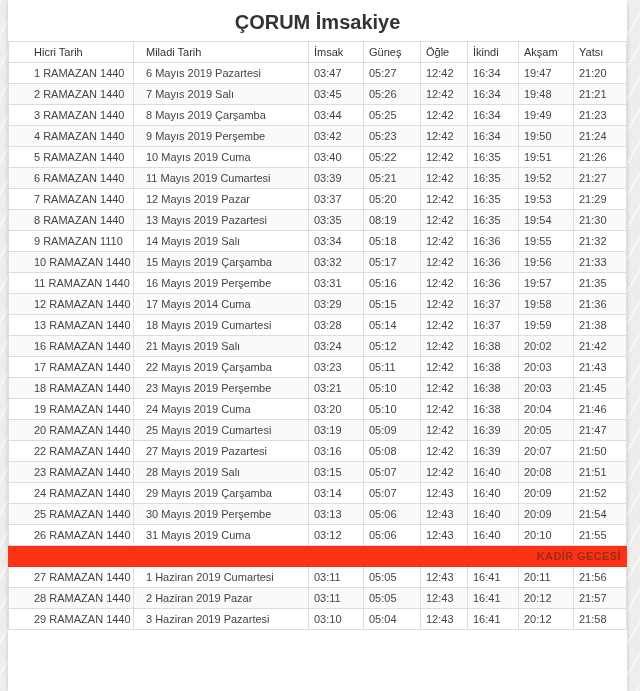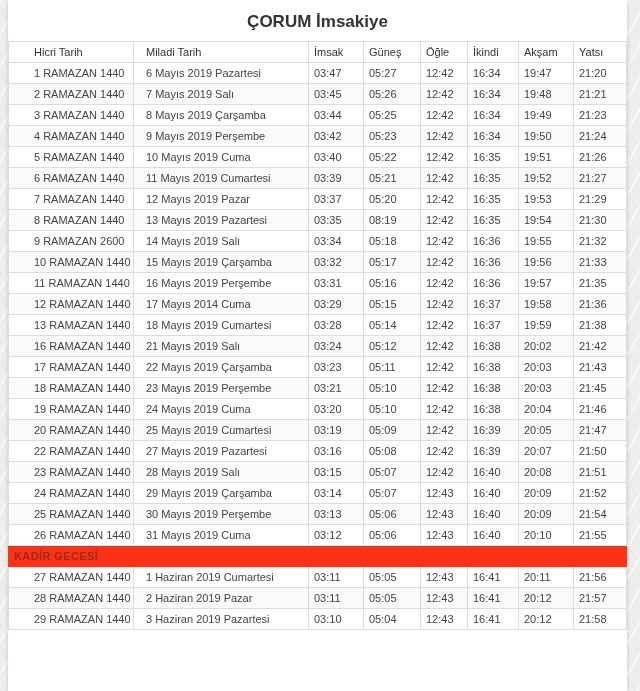--- a/index.html
+++ b/index.html
@@ -23,21 +23,21 @@
     position: absolute;
     left: 8px;
     top: 0;
     width: 619px;
     height: 691px;
     background: var(--card-background, #ffffff);
     box-shadow: 0 1px 4px rgba(0,0,0,0.18);
   }
   .title {
     text-align: center;
-    font-size: 17px;
+    font-size: 20px;
     font-weight: bold;
     color: var(--header-text, #333333);
     padding: 12px 0 9px 0;
     line-height: 20px;
   }
   table.imsakiye {
     width: 100%;
     border-collapse: collapse;
     table-layout: fixed;
     font-size: 11px;
@@ -56,21 +56,21 @@
     font-weight: normal;
     color: var(--header-text, #333333);
   }
   table.imsakiye th.c1, table.imsakiye td.c1 { padding-left: 25px; }
   table.imsakiye th.c2, table.imsakiye td.c2 { padding-left: 12px; }
   tbody tr:nth-child(even) { background: var(--stripe, #fafafa); }
   tr.kadir td {
     background: var(--banner-background, #fa3316);
     color: var(--banner-text, #9c2a17);
     font-weight: bold;
-    text-align: left;
+    text-align: right;
     letter-spacing: 0.4px;
     border-color: var(--banner-background, #fa3316);
   }
   .colw1 { width: 125px; }
   .colw2 { width: 175px; }
   .colw3 { width: 55px; }
   .colw4 { width: 57px; }
   .colw5 { width: 47px; }
   .colw6 { width: 51px; }
   .colw7 { width: 55px; }
@@ -180,21 +180,21 @@
             <td class="c1">8 RAMAZAN 1440</td>
             <td class="c2">13 Mayıs 2019 Pazartesi</td>
             <td class="c3">03:35</td>
             <td class="c4">08:19</td>
             <td class="c5">12:42</td>
             <td class="c6">16:35</td>
             <td class="c7">19:54</td>
             <td class="c8">21:30</td>
           </tr>
           <tr>
-            <td class="c1">9 RAMAZAN 2600</td>
+            <td class="c1">9 RAMAZAN 1110</td>
             <td class="c2">14 Mayıs 2019 Salı</td>
             <td class="c3">03:34</td>
             <td class="c4">05:18</td>
             <td class="c5">12:42</td>
             <td class="c6">16:36</td>
             <td class="c7">19:55</td>
             <td class="c8">21:32</td>
           </tr>
           <tr>
             <td class="c1">10 RAMAZAN 1440</td>

